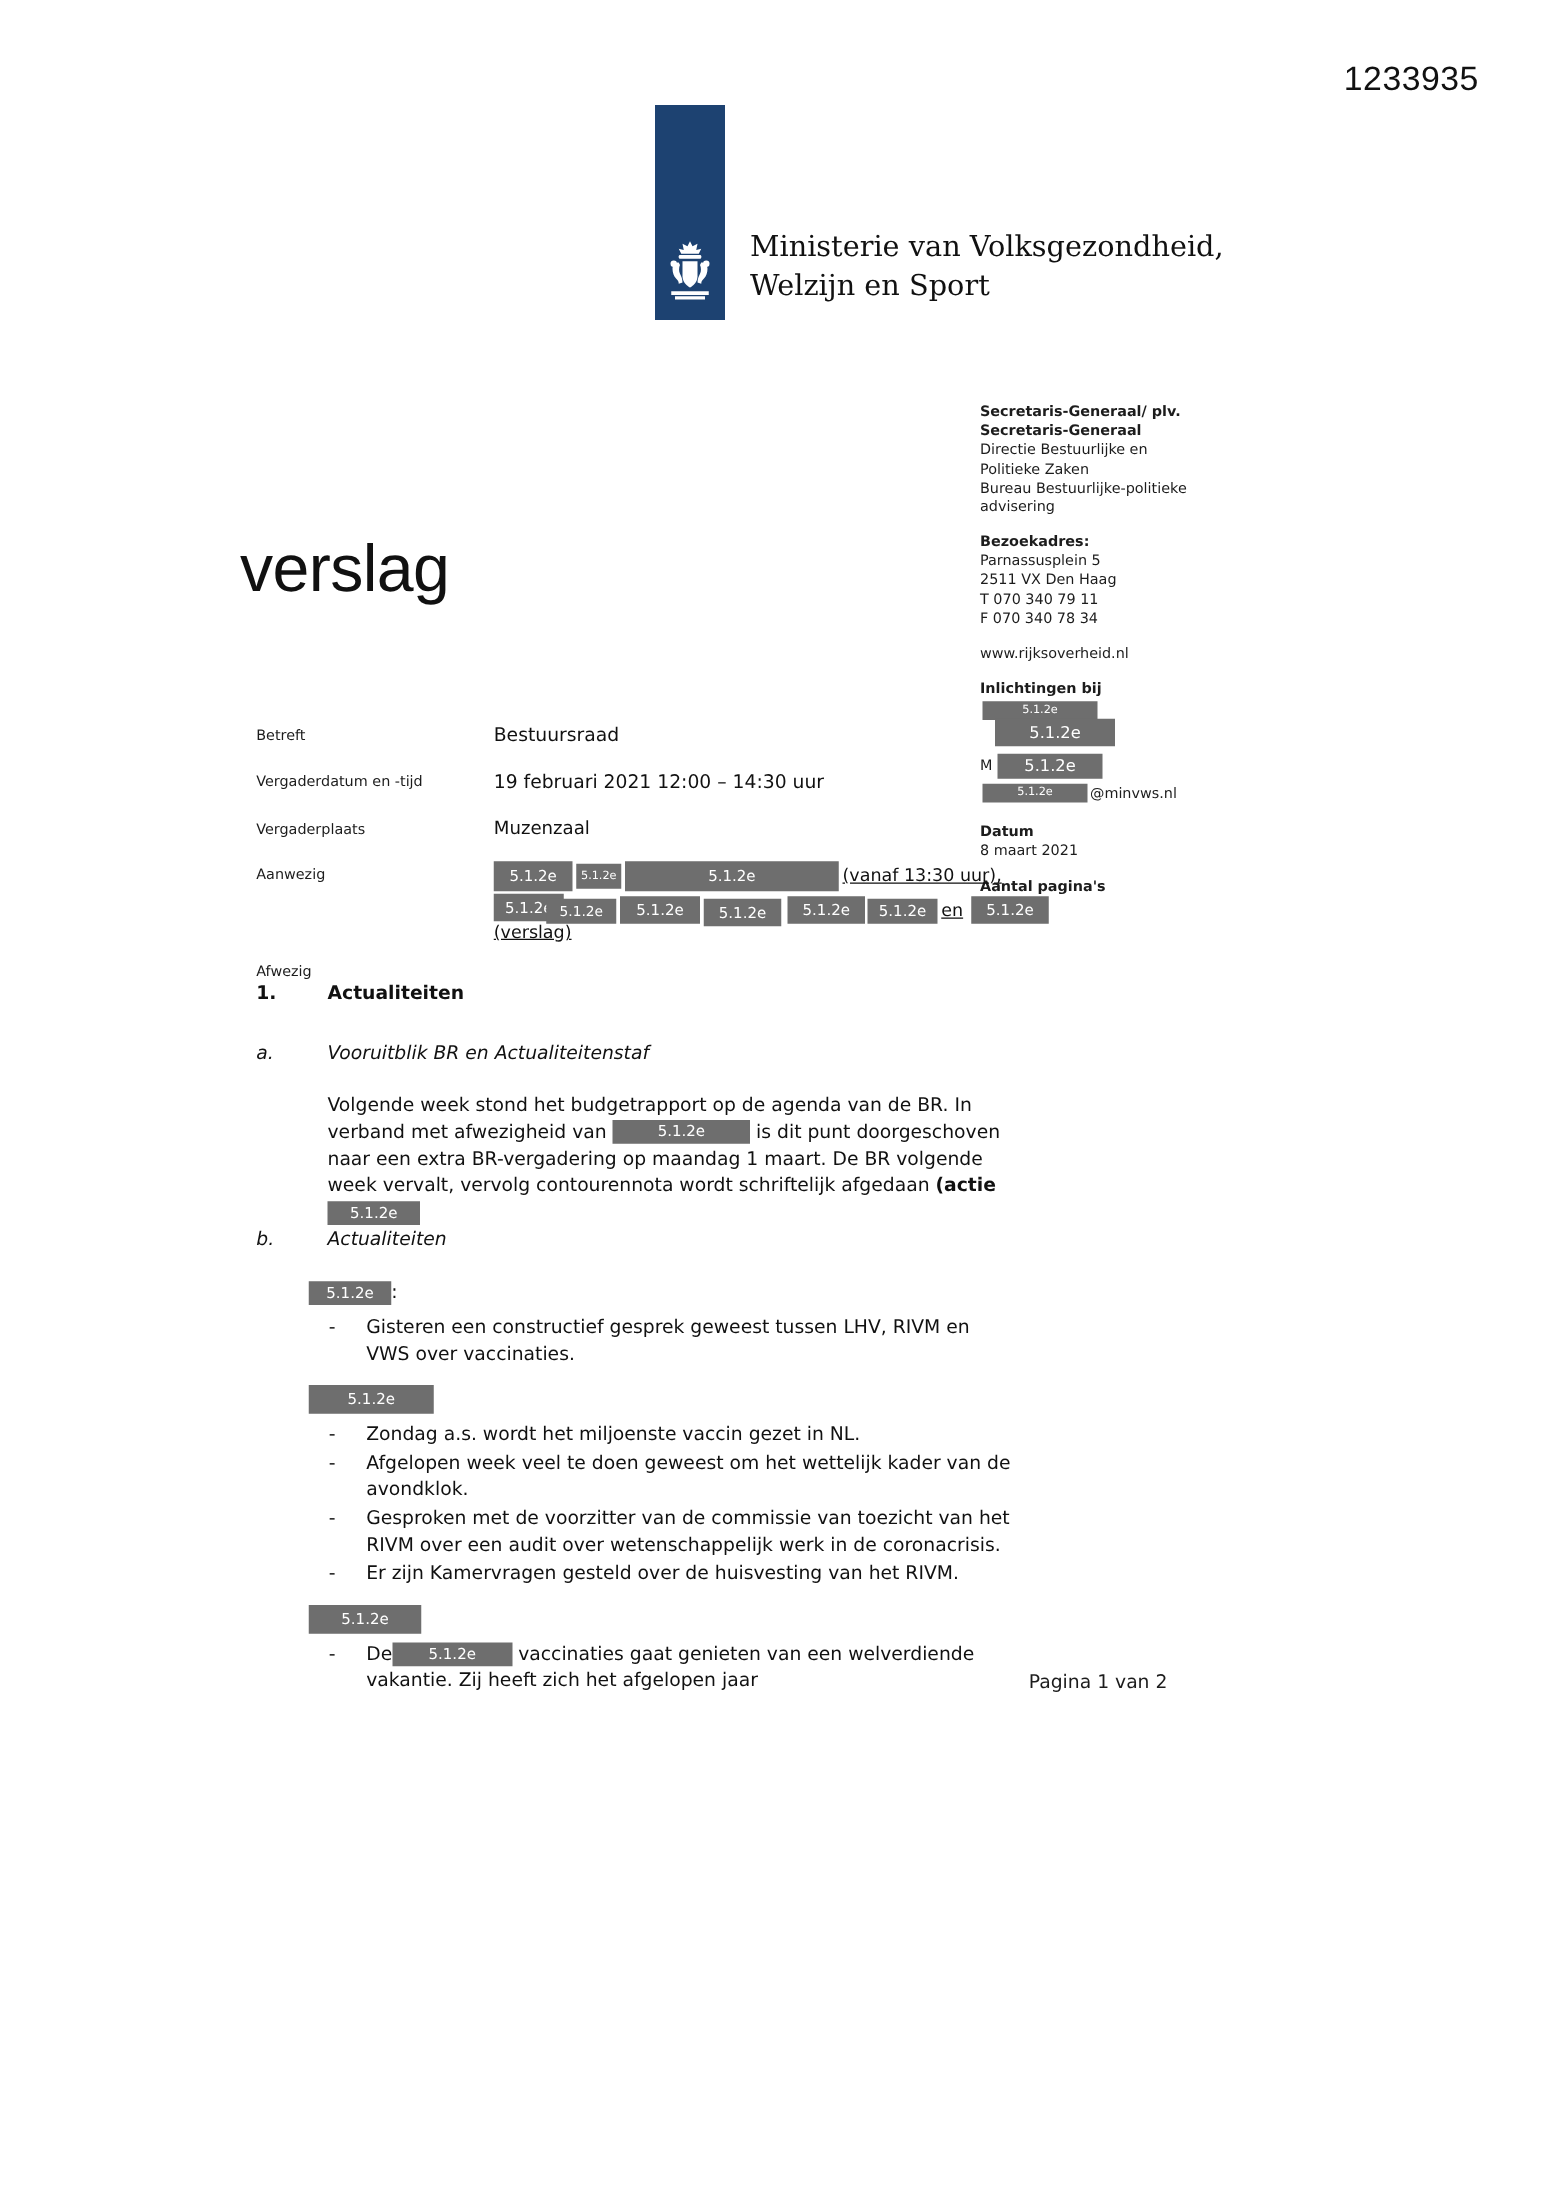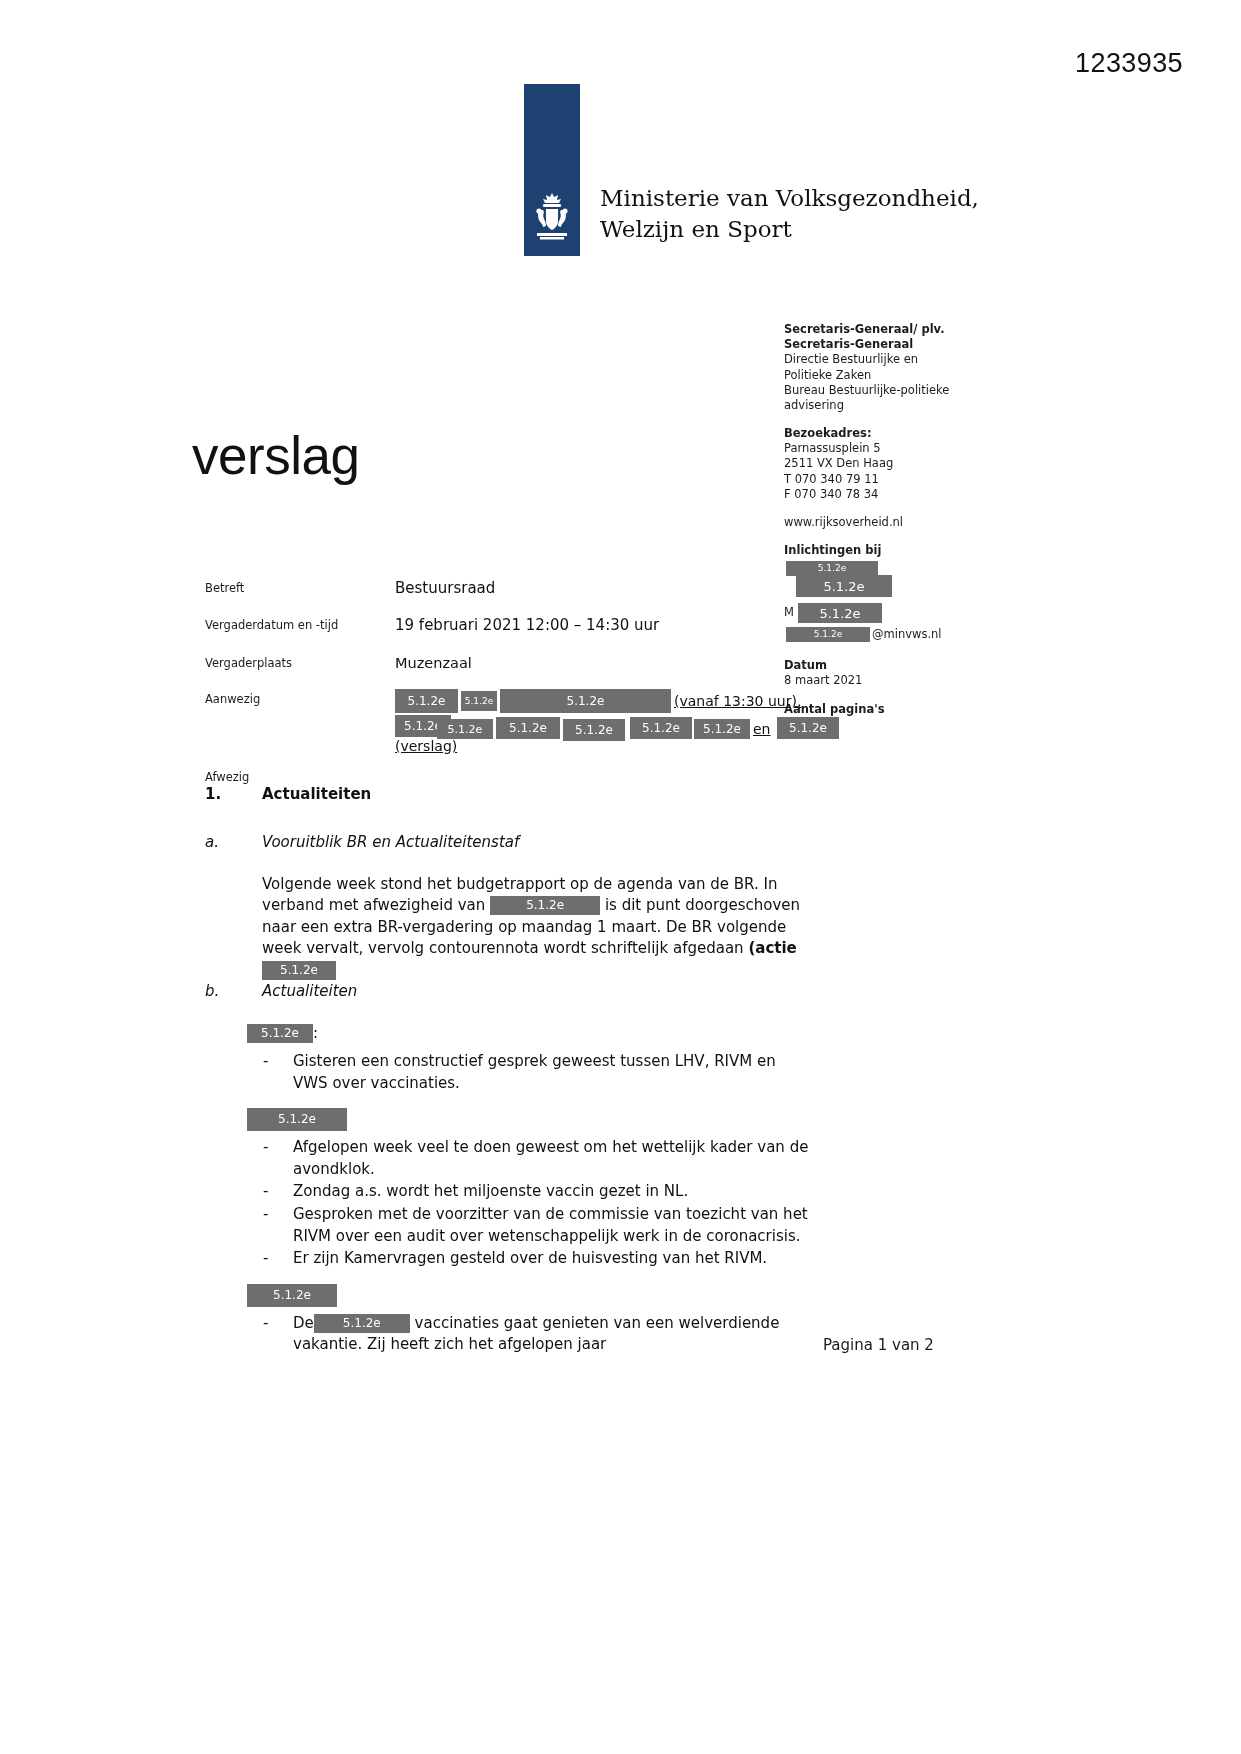--- a/index.html
+++ b/index.html
@@ -396,22 +396,22 @@
       <span class="redact-inline" style="width:66px;">5.1.2e</span><span>:</span>
     </div>
     <ul class="dashes">
       <li>Gisteren een constructief gesprek geweest tussen LHV, RIVM en VWS over vaccinaties.</li>
     </ul>
 
     <div class="speaker">
       <span class="redact-inline" style="width:100px;padding:5px 0 6px 0;">5.1.2e</span>
     </div>
     <ul class="dashes">
+      <li>Zondag a.s. wordt het miljoenste vaccin gezet in NL.</li>
       <li>Afgelopen week veel te doen geweest om het wettelijk kader van de avondklok.</li>
-      <li>Zondag a.s. wordt het miljoenste vaccin gezet in NL.</li>
       <li>Gesproken met de voorzitter van de commissie van toezicht van het RIVM over een audit over wetenschappelijk werk in de coronacrisis.</li>
       <li>Er zijn Kamervragen gesteld over de huisvesting van het RIVM.</li>
     </ul>
 
     <div class="speaker">
       <span class="redact-inline" style="width:90px;padding:5px 0 6px 0;">5.1.2e</span>
     </div>
     <ul class="dashes">
       <li><span>De</span><span class="redact-inline" style="width:96px;">5.1.2e</span> <span>vaccinaties gaat genieten van een welverdiende vakantie. Zij heeft zich het afgelopen jaar</span></li>
     </ul>

